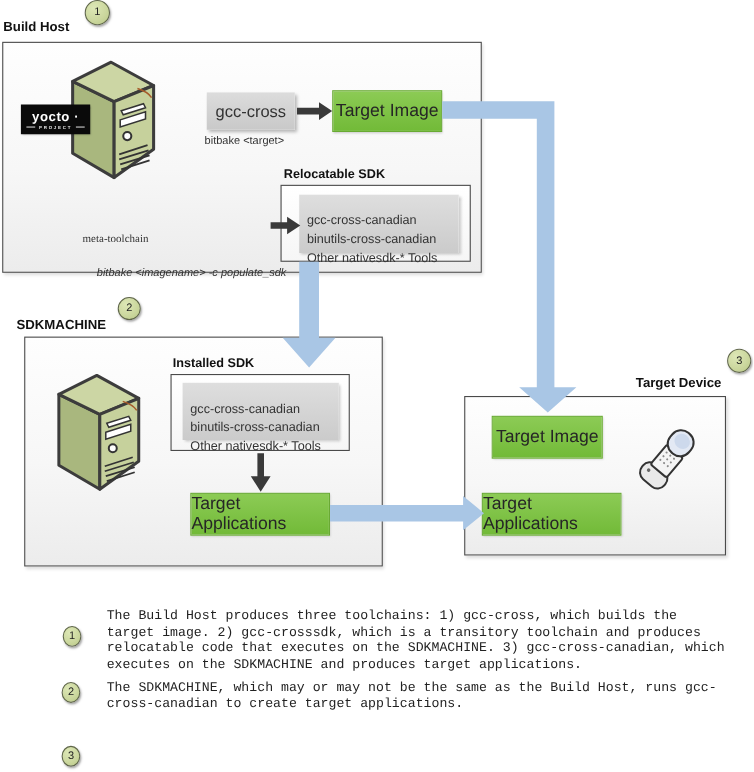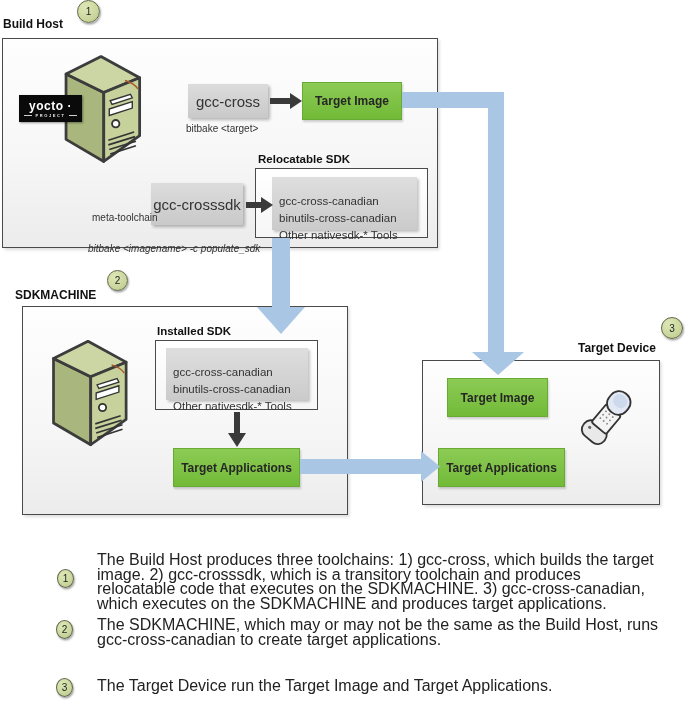--- a/index.html
+++ b/index.html
@@ -17,42 +17,42 @@
   .gray-box{
     position:absolute;background:linear-gradient(180deg,#dcdcdc,#c9c9c9);
     box-shadow:2px 2px 3px rgba(0,0,0,0.28);
     display:flex;align-items:center;justify-content:center;
     font-size:15px;color:#333;box-sizing:border-box;
   }
   .green-box{
     position:absolute;background:linear-gradient(180deg,#8ccb55,#72ba38);
     border:1px solid #69aa33;box-shadow:1px 1.5px 2px rgba(0,0,0,0.18);
     display:flex;align-items:center;justify-content:center;
-    font-size:12px;color:#262626;box-sizing:border-box;font-weight:bold;
+    font-size:16px;color:#262626;box-sizing:border-box;
   }
   .white-box{
     position:absolute;background:linear-gradient(180deg,#ffffff,#f6f6f6);
     border:1px solid #4a4a4a;box-sizing:border-box;
   }
   .inner-gray{
     position:absolute;background:linear-gradient(180deg,#dedede,#cbcbcb);
     box-shadow:2px 2px 2.5px rgba(0,0,0,0.22);
     font-size:11.5px;line-height:17px;color:#333;
     padding:16px 0 0 7px;box-sizing:border-box;
   }
   .bold-label{position:absolute;font-weight:bold;font-size:12px;color:#111;white-space:nowrap;}
   .annot{position:absolute;font-size:10px;color:#333;white-space:nowrap;padding-left:20px;}
   .badge{
     position:absolute;border-radius:50%;
     background:radial-gradient(circle at 35% 30%, #dde7b6 0%, #ccd89f 55%, #b9c887 100%);
     border:1px solid #5f6649;display:flex;align-items:center;justify-content:center;
     font-size:10px;color:#222;box-shadow:1px 1.5px 2px rgba(0,0,0,0.35);
     box-sizing:border-box;
   }
-  .note-text{position:absolute;font-size:16px;line-height:14.5px;color:#222;width:565px;}
+  .note-text{position:absolute;font-size:12px;line-height:14.5px;color:#222;width:565px;font-family:Liberation Mono, monospace;}
   #arrow-layer{position:absolute;left:0;top:0;z-index:5;pointer-events:none;}
   .yocto-logo{
     position:absolute;left:19px;top:95px;width:63px;height:27px;background:#0a0a0a;
     z-index:4;display:flex;flex-direction:column;align-items:center;justify-content:center;
     box-shadow:1px 1px 2px rgba(0,0,0,0.4);
   }
   .yocto-word{color:#fff;font-size:12px;font-weight:bold;line-height:12px;letter-spacing:0.5px;}
   .yocto-sub{display:flex;align-items:center;gap:3px;margin-top:1px;}
   .yocto-sub .ln{width:8px;height:1px;background:#cfcfcf;}
   .yocto-sub .txt{color:#e8e8e8;font-size:4px;letter-spacing:1.6px;font-weight:bold;}
@@ -117,25 +117,22 @@
   <div class="bold-label" style="left:258px;top:153px;font-size:11.5px;">Relocatable SDK</div>
 
   <div class="white-box" style="left:255px;top:168px;width:173px;height:70px;"></div>
 
   <div class="inner-gray" style="left:272px;top:177px;width:145px;height:53px;">
     <div>gcc-cross-canadian</div>
     <div>binutils-cross-canadian</div>
     <div>Other nativesdk-* Tools</div>
   </div>
 
-  <div class="gray-box" style="left:151px;top:183px;width:92px;height:42px;">
-    <span>gcc-crosssdk</span>
-  </div>
-
-  <div class="annot" style="left:72px;top:212px;">meta-toolchain</div>
+
+  <div class="annot" style="left:55px;top:212px;font-family:Liberation Serif, serif;">meta-toolchain</div>
   <div class="annot" style="left:68px;top:243px;font-style:italic;">bitbake &lt;imagename&gt; -c populate_sdk</div>
 
   <div class="bold-label" style="left:15px;top:288px;">SDKMACHINE</div>
 
   <div class="section-box" style="left:22px;top:306px;width:326px;height:209px;"></div>
 
   <svg class="abs" style="left:42px;top:334px;z-index:3;" width="92" height="118" viewBox="0 0 100 130">
     <g stroke="#3c3c3c" stroke-width="3" stroke-linejoin="round">
       <polygon points="12,27 53,47 53,122 12,98" fill="#a9b77e"></polygon>
       <polygon points="12,27 50,8 92,31 53,47" fill="#ccd6a4"></polygon>
@@ -221,15 +218,14 @@
   <div class="note-text" style="left:97px;top:553px;">The Build Host produces three toolchains: 1)  gcc-cross, which builds the target image.  2) gcc-crosssdk, which is a transitory toolchain and produces relocatable code that executes on the SDKMACHINE. 3) gcc-cross-canadian, which executes on the SDKMACHINE and produces target applications.</div>
 
   <div class="badge" style="left:56px;top:620px;width:17px;height:19px;">
       <span>2</span>
     </div>
   <div class="note-text" style="left:97px;top:618px;">The SDKMACHINE, which may or may not be the same as the Build Host, runs gcc-cross-canadian to create target applications.</div>
 
   <div class="badge" style="left:56px;top:678px;width:17px;height:19px;">
       <span>3</span>
     </div>
-  <div class="note-text" style="left:97px;top:679px;">The Target Device run the Target Image and Target Applications.</div>
 
 </div>
 
 </body></html>

